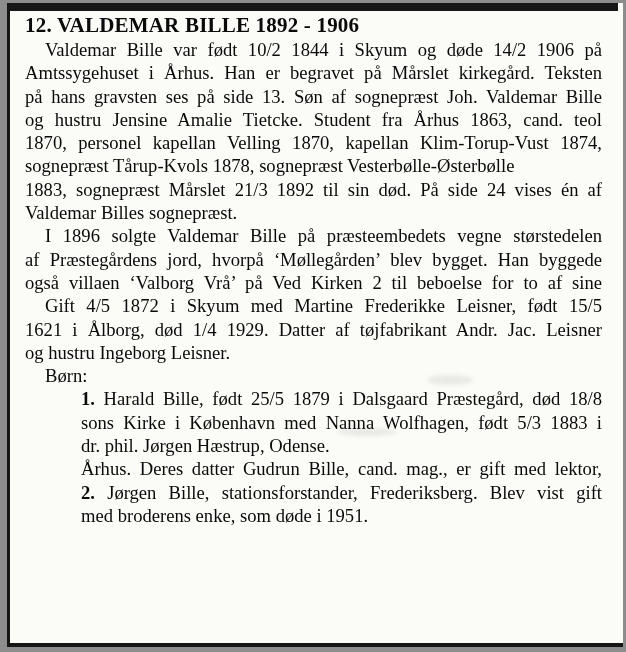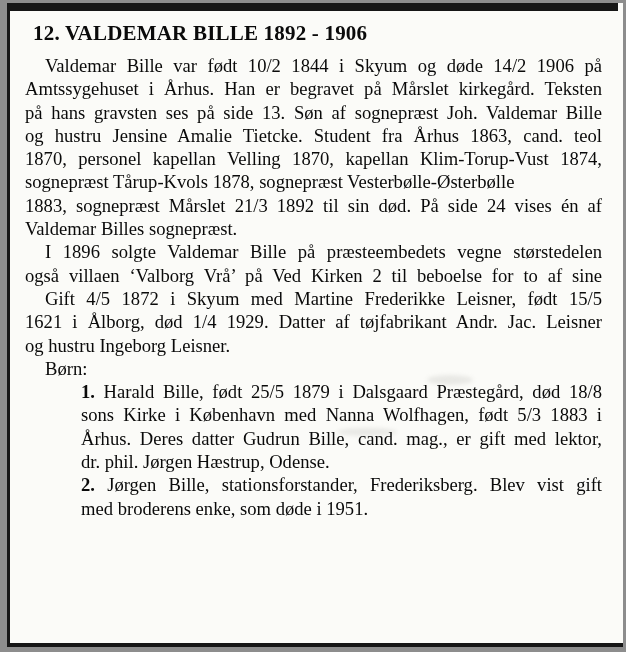--- a/index.html
+++ b/index.html
@@ -18,21 +18,21 @@
   }
   .top-rule    { position:absolute; left:7px;  top:3px;   width:611px; height:8px;  background: var(--bar, #151515); }
   .left-rule   { position:absolute; left:7px;  top:3px;   width:3px;   height:644px; background: var(--bar, #151515); }
   .bottom-rule { position:absolute; left:7px;  top:643px; width:616px; height:4px;  background: var(--bar, #151515); }
   .text {
     position:absolute; left:25px; top:12px; width:577px;
     color: var(--ink, #0a0a0a);
     font-size:18.6px; line-height:23.3px;
   }
   .heading {
-    font-size:21px; font-weight:bold; margin:8px; line-height:26px; letter-spacing:.2px;
+    font-size:21px; font-weight:bold; margin:0; line-height:26px; letter-spacing:.2px;
   }
   .ln      { min-height:23.3px; }
   .ln.j    { text-align:justify; text-align-last:justify; }
   .ln.ind  { padding-left:20px; }
   .child   { margin-left:56px; }
   .num     { font-weight:bold; }
 </style>
 </head>
 <body>
 
@@ -53,34 +53,35 @@
         <div class="ln j">Amtssygehuset i Århus. Han er begravet på Mårslet kirkegård. Teksten</div>
         <div class="ln j">på hans gravsten ses på side 13. Søn af sognepræst Joh. Valdemar Bille</div>
         <div class="ln j">og hustru Jensine Amalie Tietcke. Student fra Århus 1863, cand. teol</div>
         <div class="ln j">1870, personel kapellan Velling 1870, kapellan Klim-Torup-Vust 1874,</div>
         <div class="ln">sognepræst Tårup-Kvols 1878, sognepræst Vesterbølle-Østerbølle</div>
         <div class="ln j">1883, sognepræst Mårslet 21/3 1892 til sin død. På side 24 vises én af</div>
         <div class="ln">Valdemar Billes sognepræst.</div>
       </div>
       <div>
         <div class="ln j ind">I 1896 solgte Valdemar Bille på præsteembedets vegne størstedelen</div>
+        <div class="ln j">af Præstegårdens jord, hvorpå ‘Møllegården’ blev bygget. Han byggede</div>
         <div class="ln j">også villaen ‘Valborg Vrå’ på Ved Kirken 2 til beboelse for to af sine</div>
       </div>
       <div>
         <div class="ln j ind">Gift 4/5 1872 i Skyum med Martine Frederikke Leisner, født 15/5</div>
         <div class="ln j">1621 i Ålborg, død 1/4 1929. Datter af tøjfabrikant Andr. Jac. Leisner</div>
         <div class="ln">og hustru Ingeborg Leisner.</div>
       </div>
       <div>
         <div class="ln ind">Børn:</div>
       </div>
       <div class="child">
         <div class="ln j"><span class="num">1.</span> Harald Bille, født 25/5 1879 i Dalsgaard Præstegård, død 18/8</div>
         <div class="ln j">sons Kirke i København med Nanna Wolfhagen, født 5/3 1883 i</div>
+        <div class="ln">dr. phil. Jørgen Hæstrup, Odense.</div>
         <div class="ln j">Århus. Deres datter Gudrun Bille, cand. mag., er gift med lektor,</div>
-        <div class="ln">dr. phil. Jørgen Hæstrup, Odense.</div>
       </div>
       <div class="child">
         <div class="ln j"><span class="num">2.</span> Jørgen Bille, stationsforstander, Frederiksberg. Blev vist gift</div>
         <div class="ln">med broderens enke, som døde i 1951.</div>
       </div>
     </div>
 </div>
 
 </body></html>

